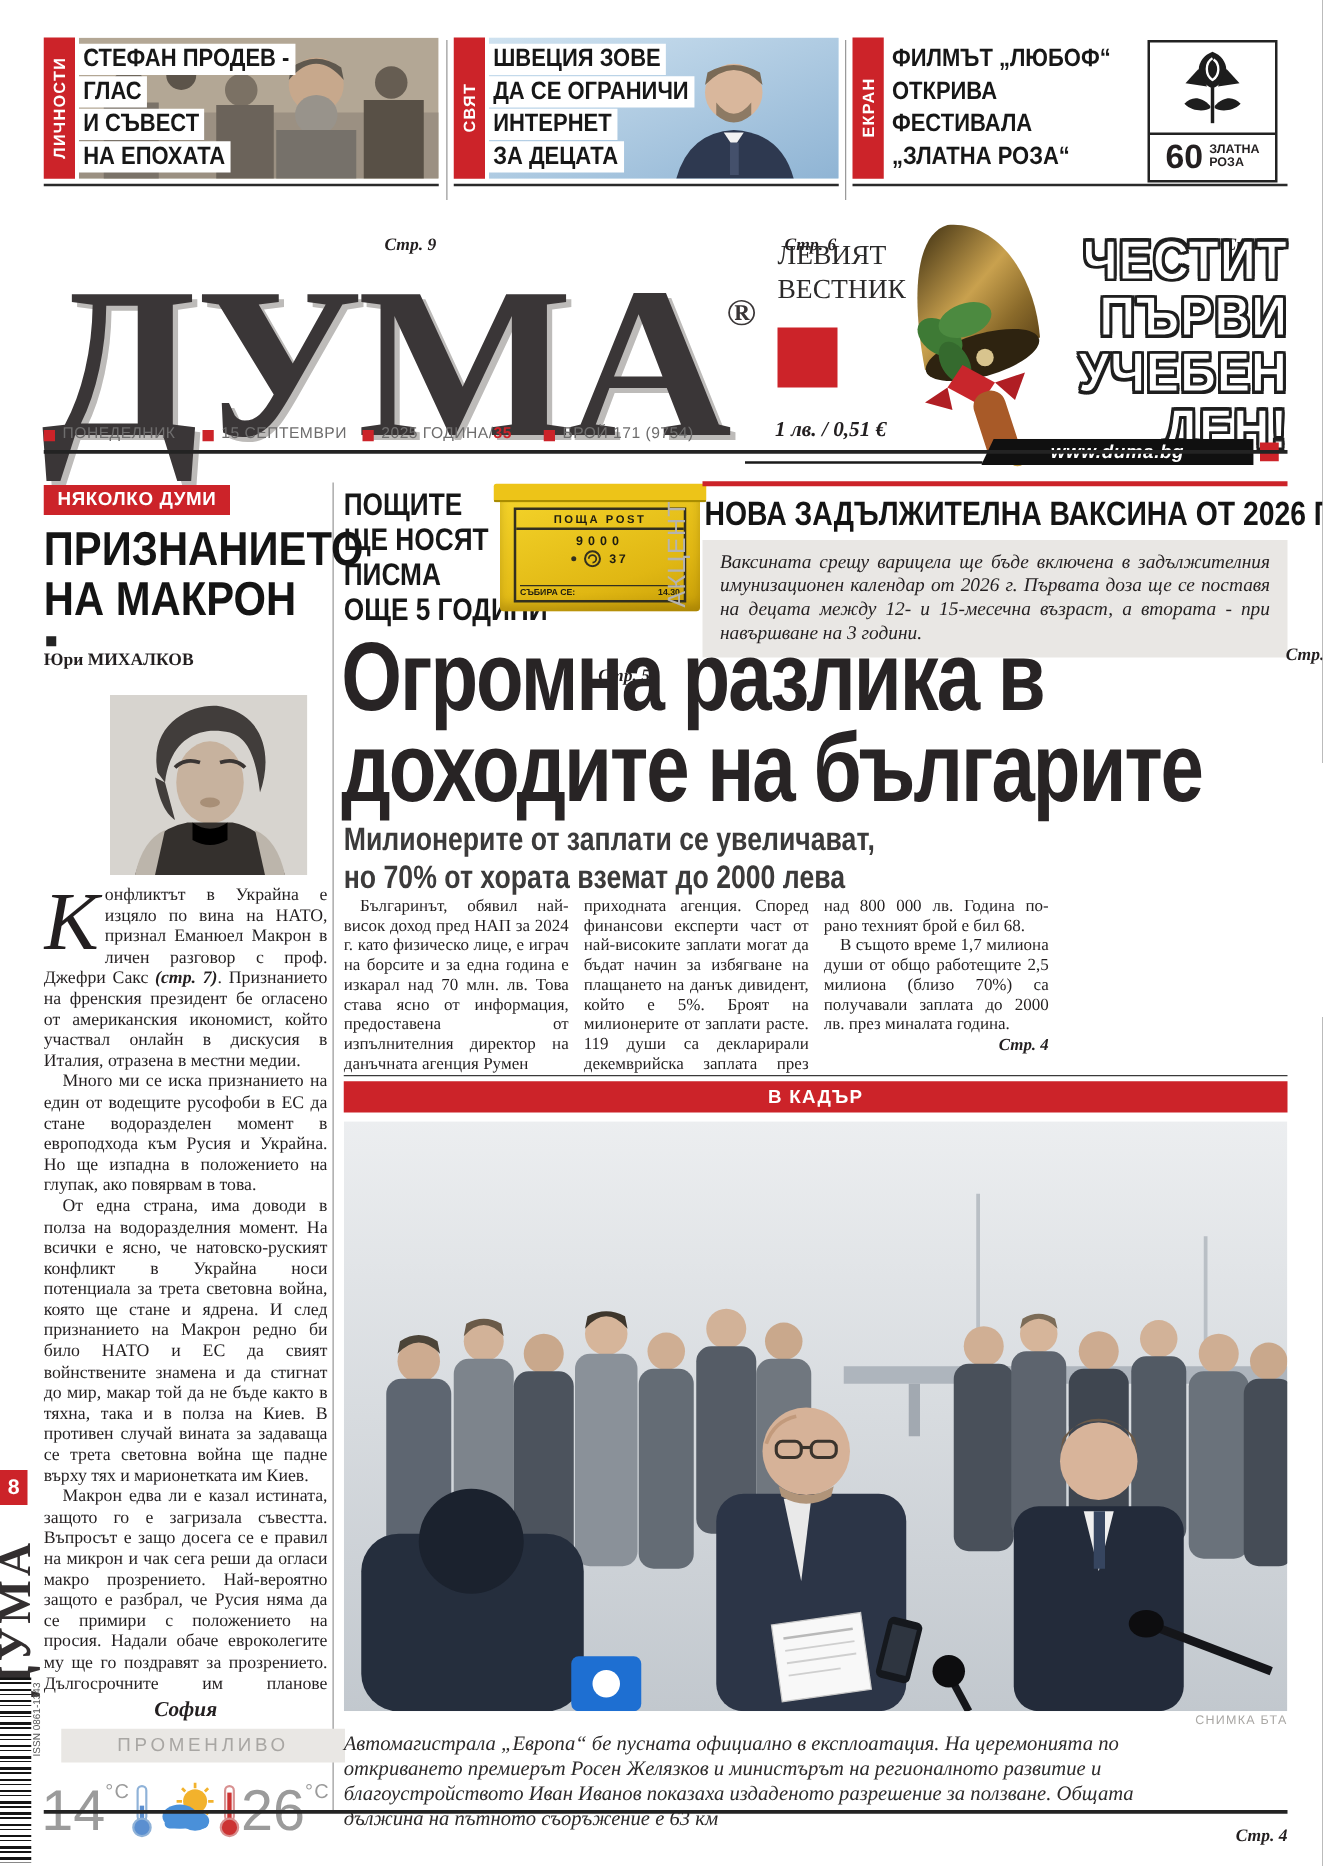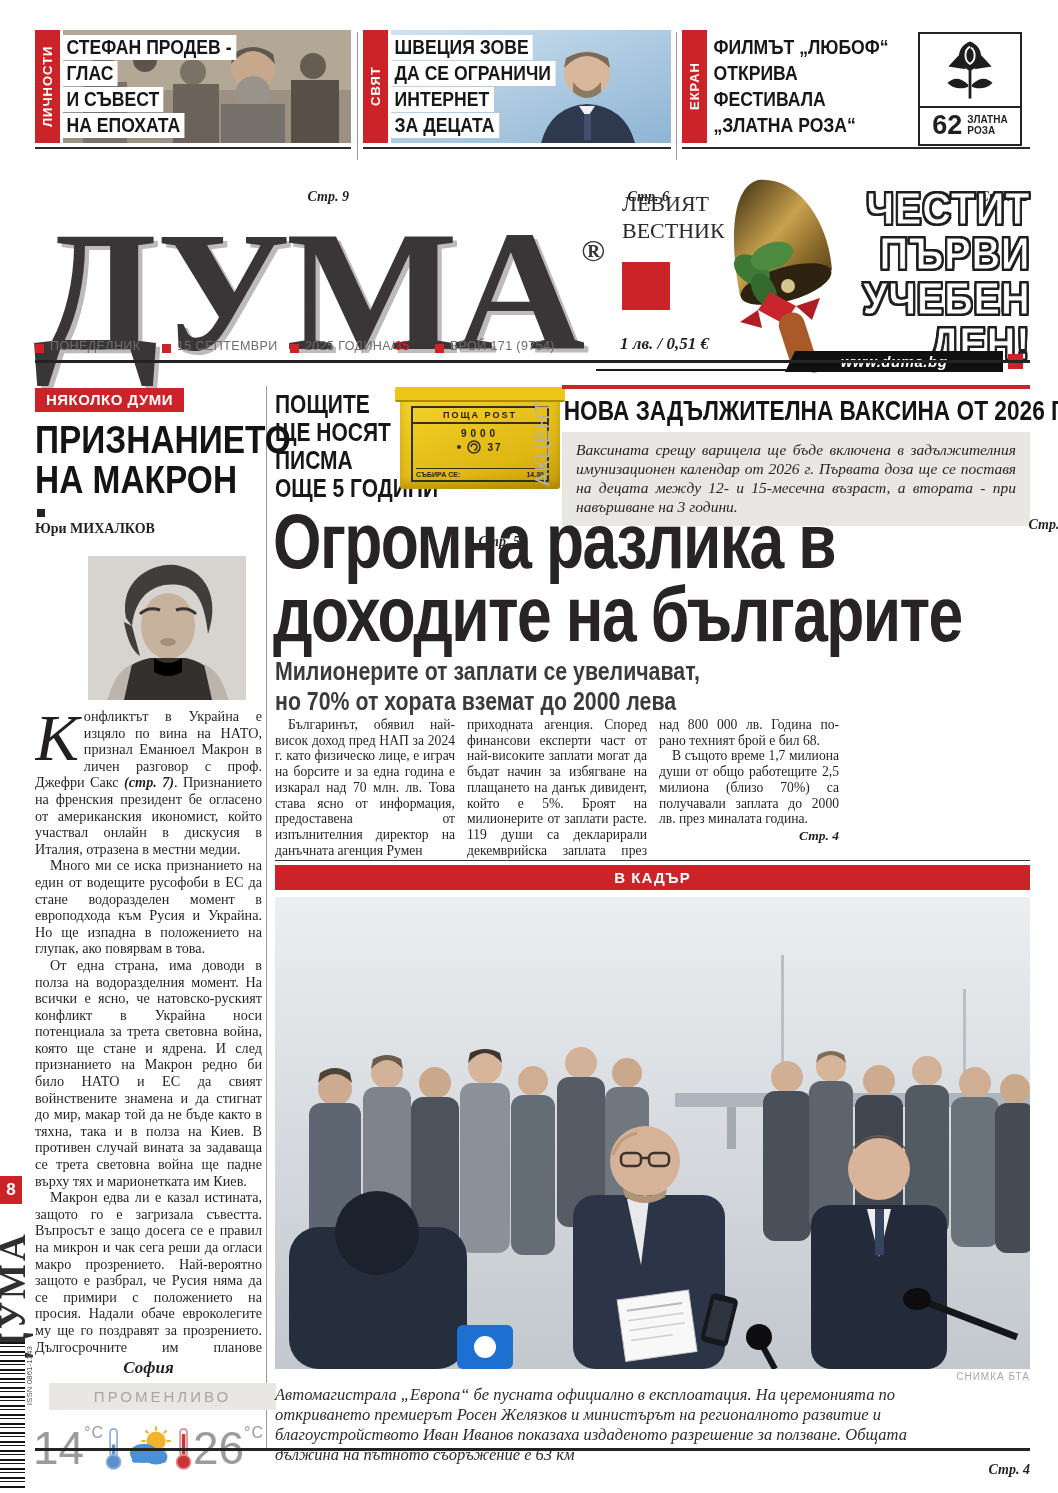--- a/index.html
+++ b/index.html
@@ -232,21 +232,21 @@
           <path d="M30 4 C14 10 12 30 30 38 C48 30 46 10 30 4 Z" fill="#1d1d1d"></path>
           <path d="M30 10 C23 14 23 26 30 30 C37 26 37 15 31 11" fill="none" stroke="#fff" stroke-width="2.2"></path>
           <path d="M17 20 L5 33 L25 36 Z" fill="#1d1d1d"></path>
           <path d="M43 20 L55 33 L35 36 Z" fill="#1d1d1d"></path>
           <rect x="28.4" y="37" width="3.2" height="33" fill="#1d1d1d"></rect>
           <path d="M28 54 C18 44 10 46 4 52 C12 60 24 59 28 56 Z" fill="#1d1d1d"></path>
           <path d="M32 54 C42 44 50 46 56 52 C48 60 36 59 32 56 Z" fill="#1d1d1d"></path>
         </svg>
       </div>
       <div style="height:34px;display:flex;align-items:center;justify-content:center;gap:5px;">
-        <span style="font-family:'Liberation Sans',sans-serif;font-weight:bold;font-size:27px;">62</span>
+        <span style="font-family:'Liberation Sans',sans-serif;font-weight:bold;font-size:27px;">60</span>
         <span style="display:flex;flex-direction:column;font-family:'Liberation Sans',sans-serif;font-weight:bold;font-size:10px;line-height:11px;">
           <span>ЗЛАТНА</span>
           <span>РОЗА</span>
         </span>
       </div>
     </div>
     <div class="trule"></div>
     <div class="tpage pageref">Стр. 12</div>
   </div>
 

